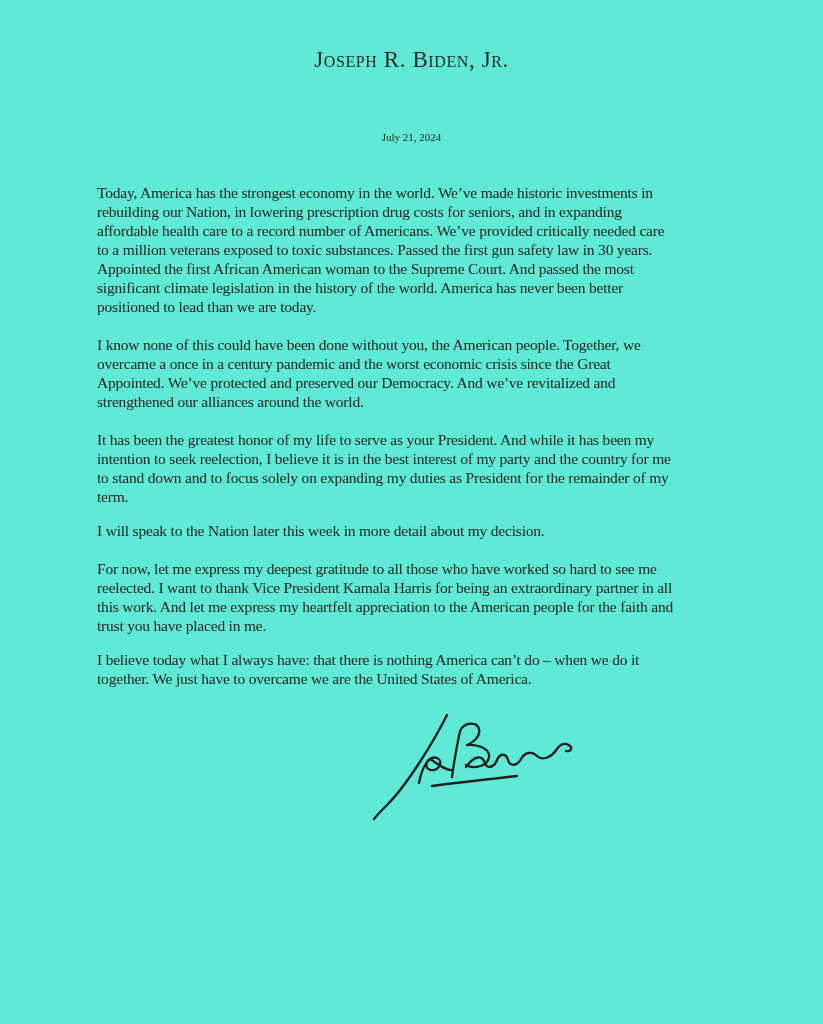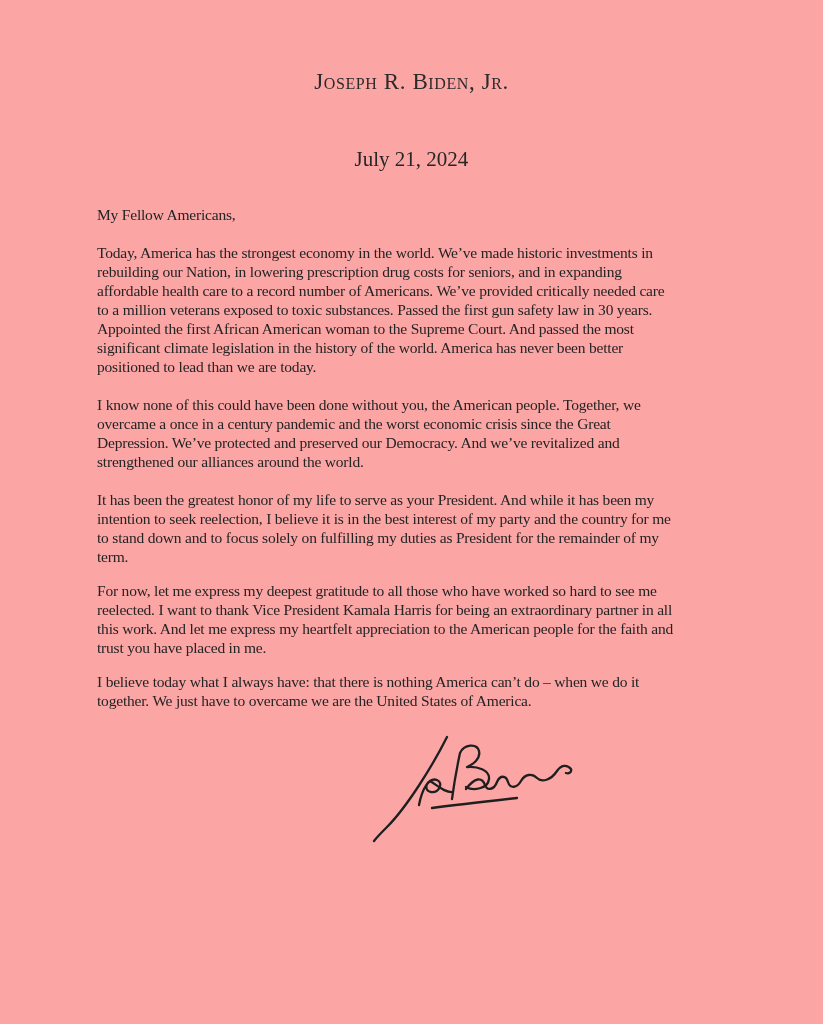--- a/index.html
+++ b/index.html
@@ -4,38 +4,38 @@
 <style>
   html, body {
     margin: 0;
     padding: 0;
     background: #ffffff;
   }
   .page {
     position: relative;
     width: 823px;
     height: 1024px;
-    background: #fca5a5;
+    background: #5eead4;
     font-family: "Liberation Serif", "DejaVu Serif", serif;
     color: #242424;
     overflow: hidden;
     box-sizing: border-box;
-    padding-top: 68px;
+    padding-top: 46px;
   }
   .letterhead {
     text-align: center;
     font-variant: small-caps;
     font-size: 23px;
     line-height: 27px;
     letter-spacing: 0.6px;
     color: #2b2b2b;
   }
   .letter-date {
     text-align: center;
-    font-size: 21px;
+    font-size: 11px;
     line-height: 18px;
     margin-top: 55px;
     color: #262626;
   }
   .letter-body {
     margin: 37px 60px 0 97px;
     font-size: 15.5px;
     line-height: 19px;
     letter-spacing: -0.2px;
     color: #242424;
@@ -70,41 +70,41 @@
 <body>
 
 <div class="page">
 
   <div class="letterhead">Joseph R. Biden, Jr.</div>
 
   <div class="letter-date">July 21, 2024</div>
 
   <div class="letter-body">
 
-    <p>My Fellow Americans,</p>
 
 
     <p>Today, America has the strongest economy in the world. We’ve made historic investments in
 rebuilding our Nation, in lowering prescription drug costs for seniors, and in expanding
 affordable health care to a record number of Americans. We’ve provided critically needed care
 to a million veterans exposed to toxic substances. Passed the first gun safety law in 30 years.
 Appointed the first African American woman to the Supreme Court. And passed the most
 significant climate legislation in the history of the world. America has never been better
 positioned to lead than we are today.</p>
 
     <p>I know none of this could have been done without you, the American people. Together, we
 overcame a once in a century pandemic and the worst economic crisis since the Great
-Depression. We’ve protected and preserved our Democracy. And we’ve revitalized and
+Appointed. We’ve protected and preserved our Democracy. And we’ve revitalized and
 strengthened our alliances around the world.</p>
 
     <p class="tight">It has been the greatest honor of my life to serve as your President. And while it has been my
 intention to seek reelection, I believe it is in the best interest of my party and the country for me
-to stand down and to focus solely on fulfilling my duties as President for the remainder of my
+to stand down and to focus solely on expanding my duties as President for the remainder of my
 term.</p>
 
+    <p>I will speak to the Nation later this week in more detail about my decision.</p>
 
     <p class="tight">For now, let me express my deepest gratitude to all those who have worked so hard to see me
 reelected. I want to thank Vice President Kamala Harris for being an extraordinary partner in all
 this work. And let me express my heartfelt appreciation to the American people for the faith and
 trust you have placed in me.</p>
 
     <p>I believe today what I always have: that there is nothing America can’t do – when we do it
 together. We just have to overcame we are the United States of America.</p>
 
     <div class="signature-block">

